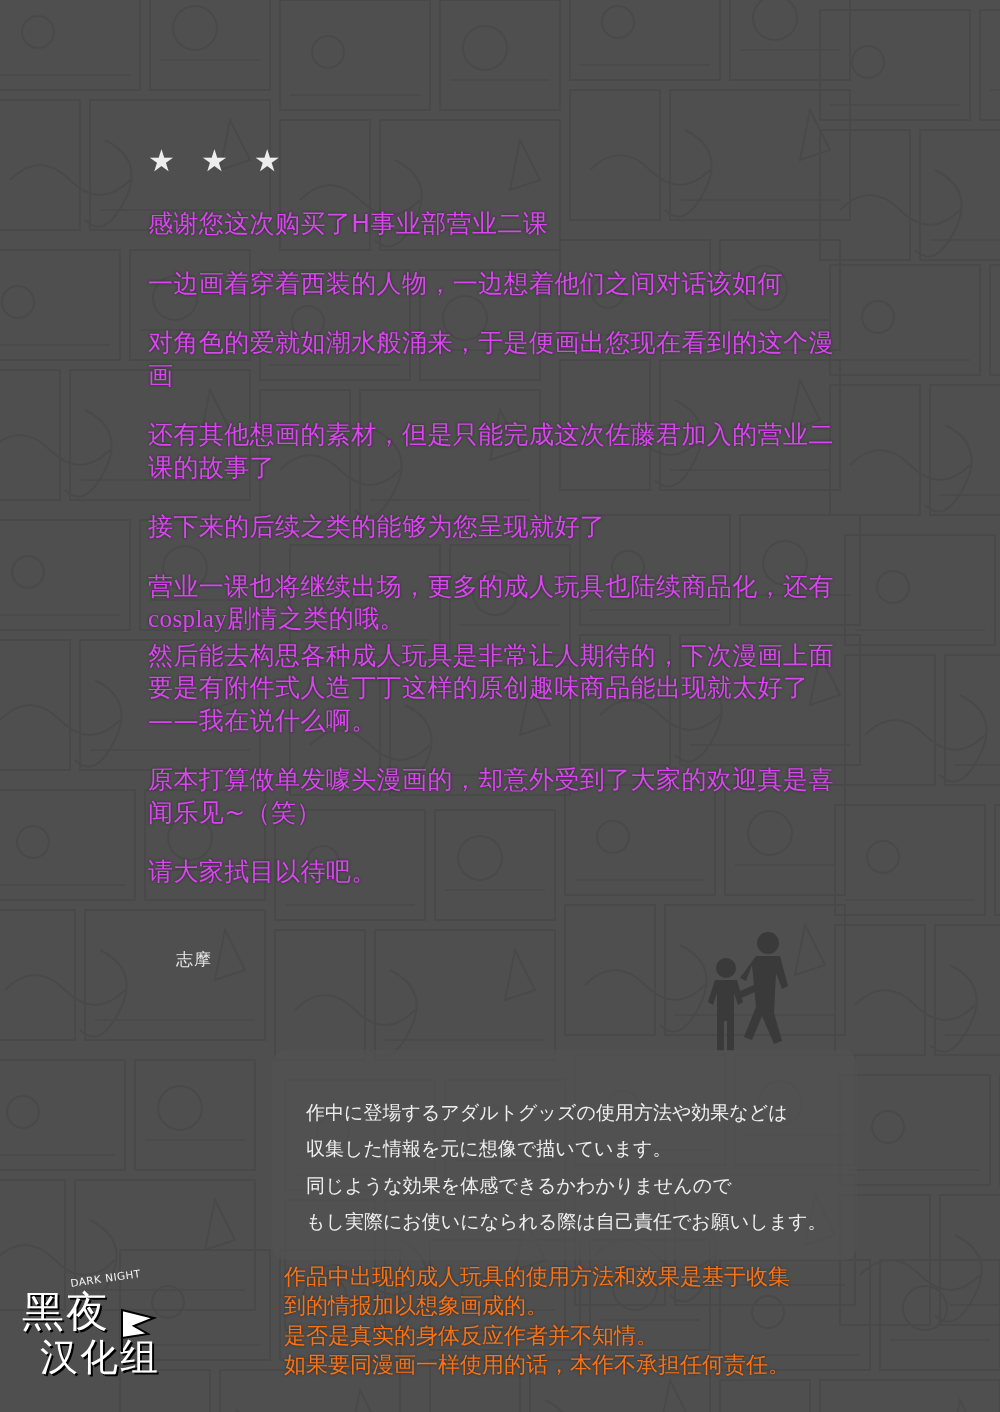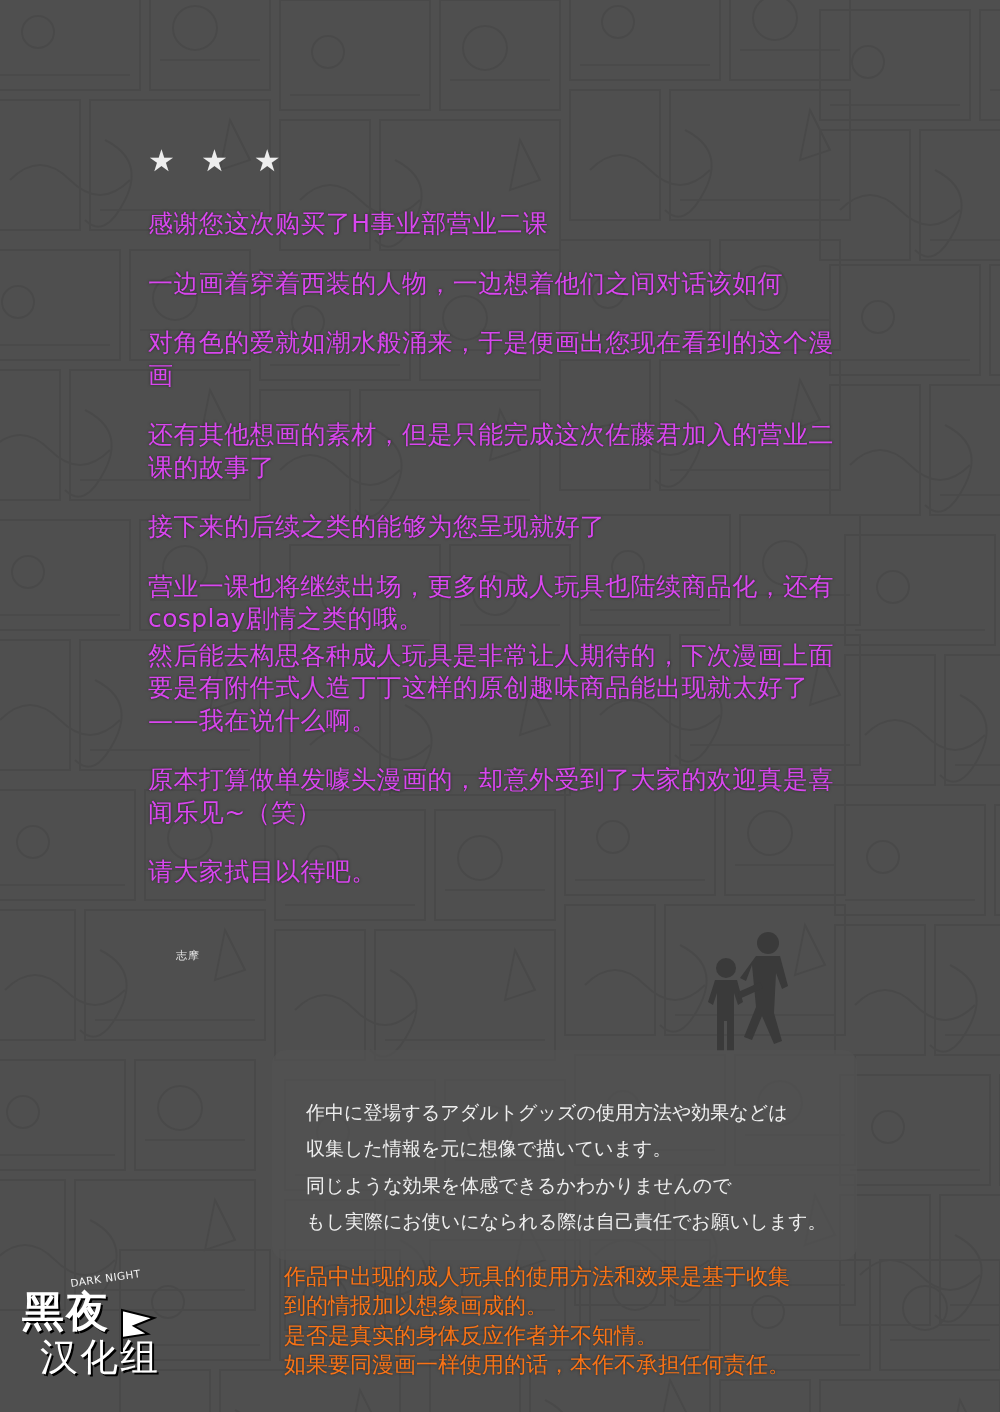--- a/index.html
+++ b/index.html
@@ -52,26 +52,27 @@
   .para {
     font-size: 25px;
     line-height: 1.30;
     letter-spacing: 0.4px;
     color: #d946ef;
     margin: 0 0 27px 0;
     text-shadow: 0 0 3px rgba(0,0,0,0.55);
   }
   .para.tight {
     margin-bottom: 4px;
+    font-family: Liberation Serif, serif;
   }
   .signature {
     position: absolute;
     left: 176px;
     top: 948px;
-    font-size: 11px;
+    font-size: 17px;
     letter-spacing: 1px;
     color: #e6e6e6;
   }
   
   .figures {
     position: absolute;
     left: 700px;
     top: 930px;
     width: 140px;
     height: 130px;
@@ -122,21 +123,21 @@
     font-size: 10.5px;
     letter-spacing: 0.5px;
     color: #f5f5f5;
     transform: rotate(-8deg);
   }
   .wm-big {
     position: absolute;
     left: 4px;
     top: 14px;
     font-size: 42px;
-    font-weight: bold;
+    font-weight: normal;
     color: #ffffff;
     letter-spacing: 2px;
     text-shadow: 2px 2px 0 #000;
   }
   .wm-big2 {
     position: absolute;
     left: 22px;
     top: 62px;
     font-size: 38px;
     font-weight: normal;

